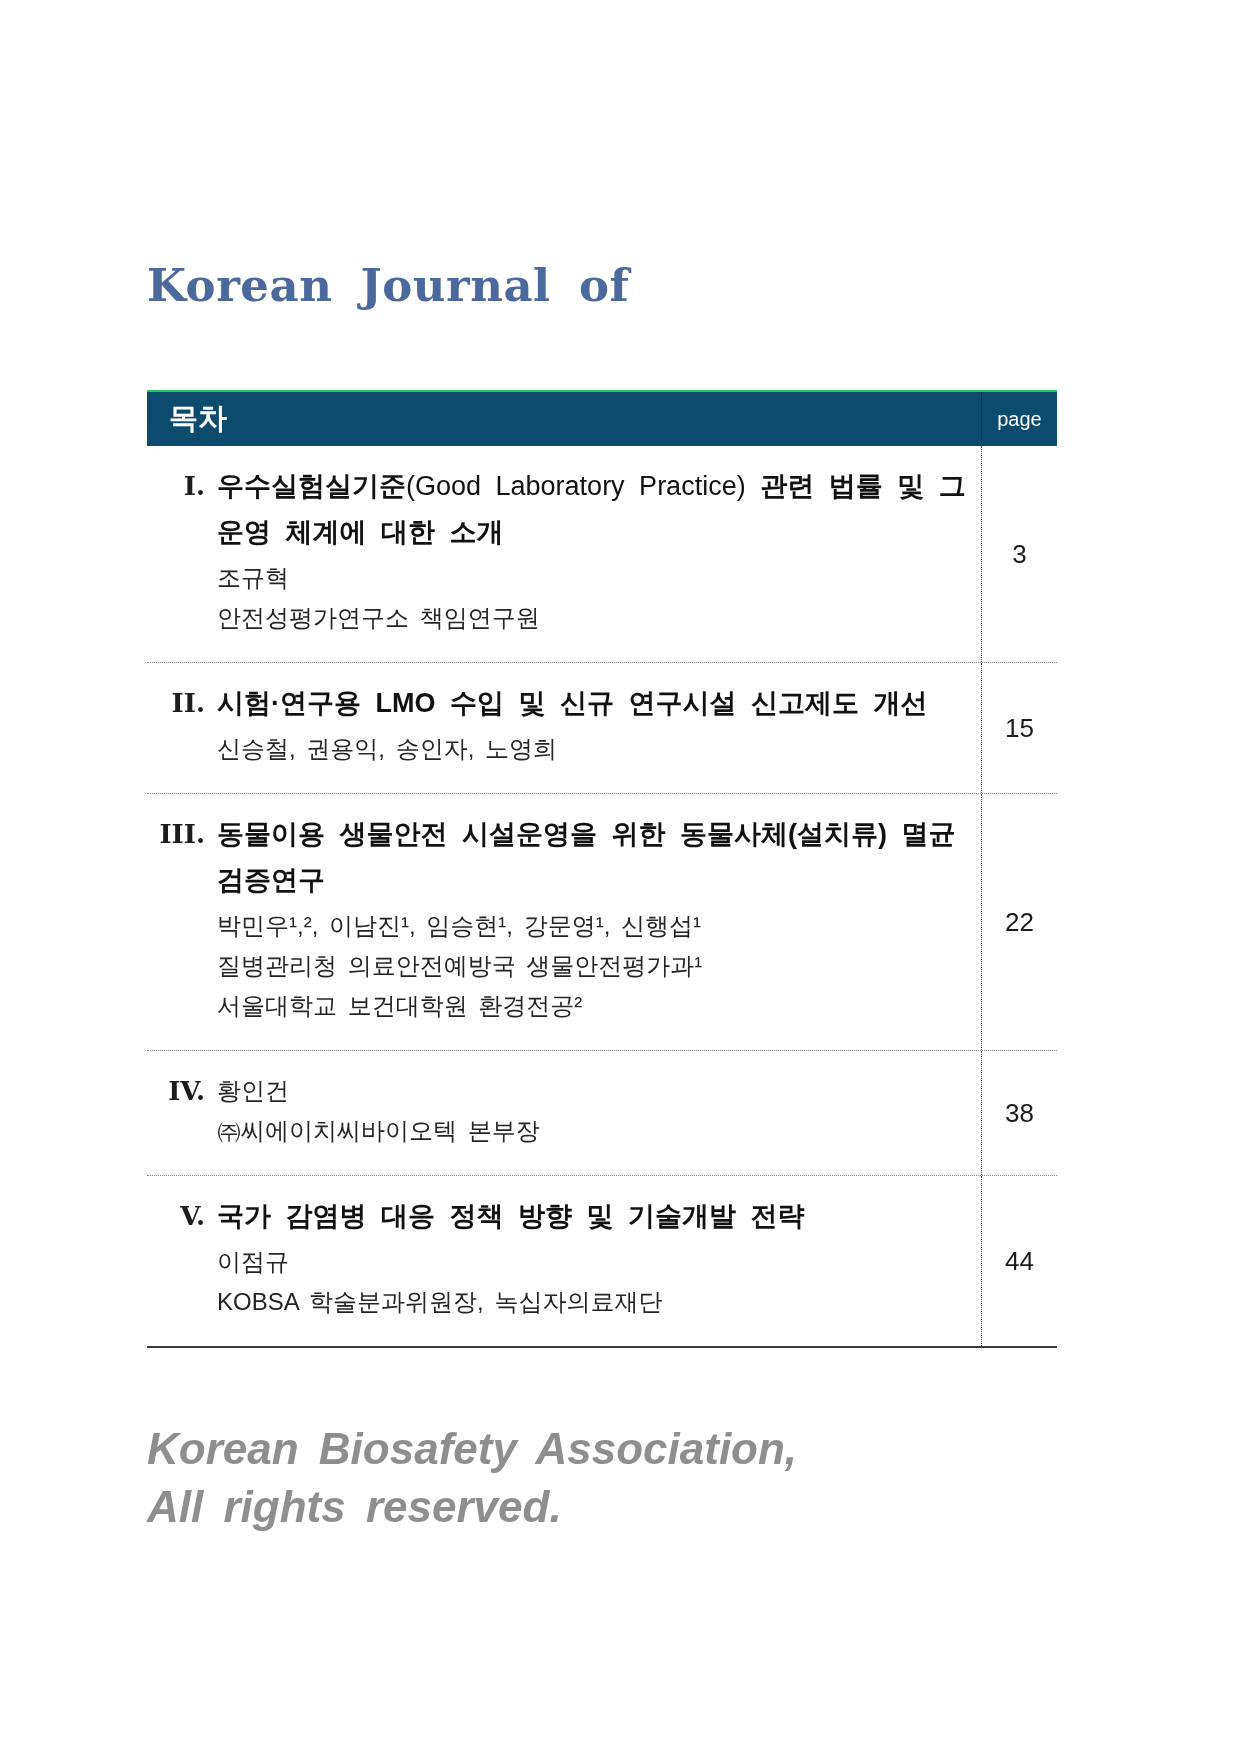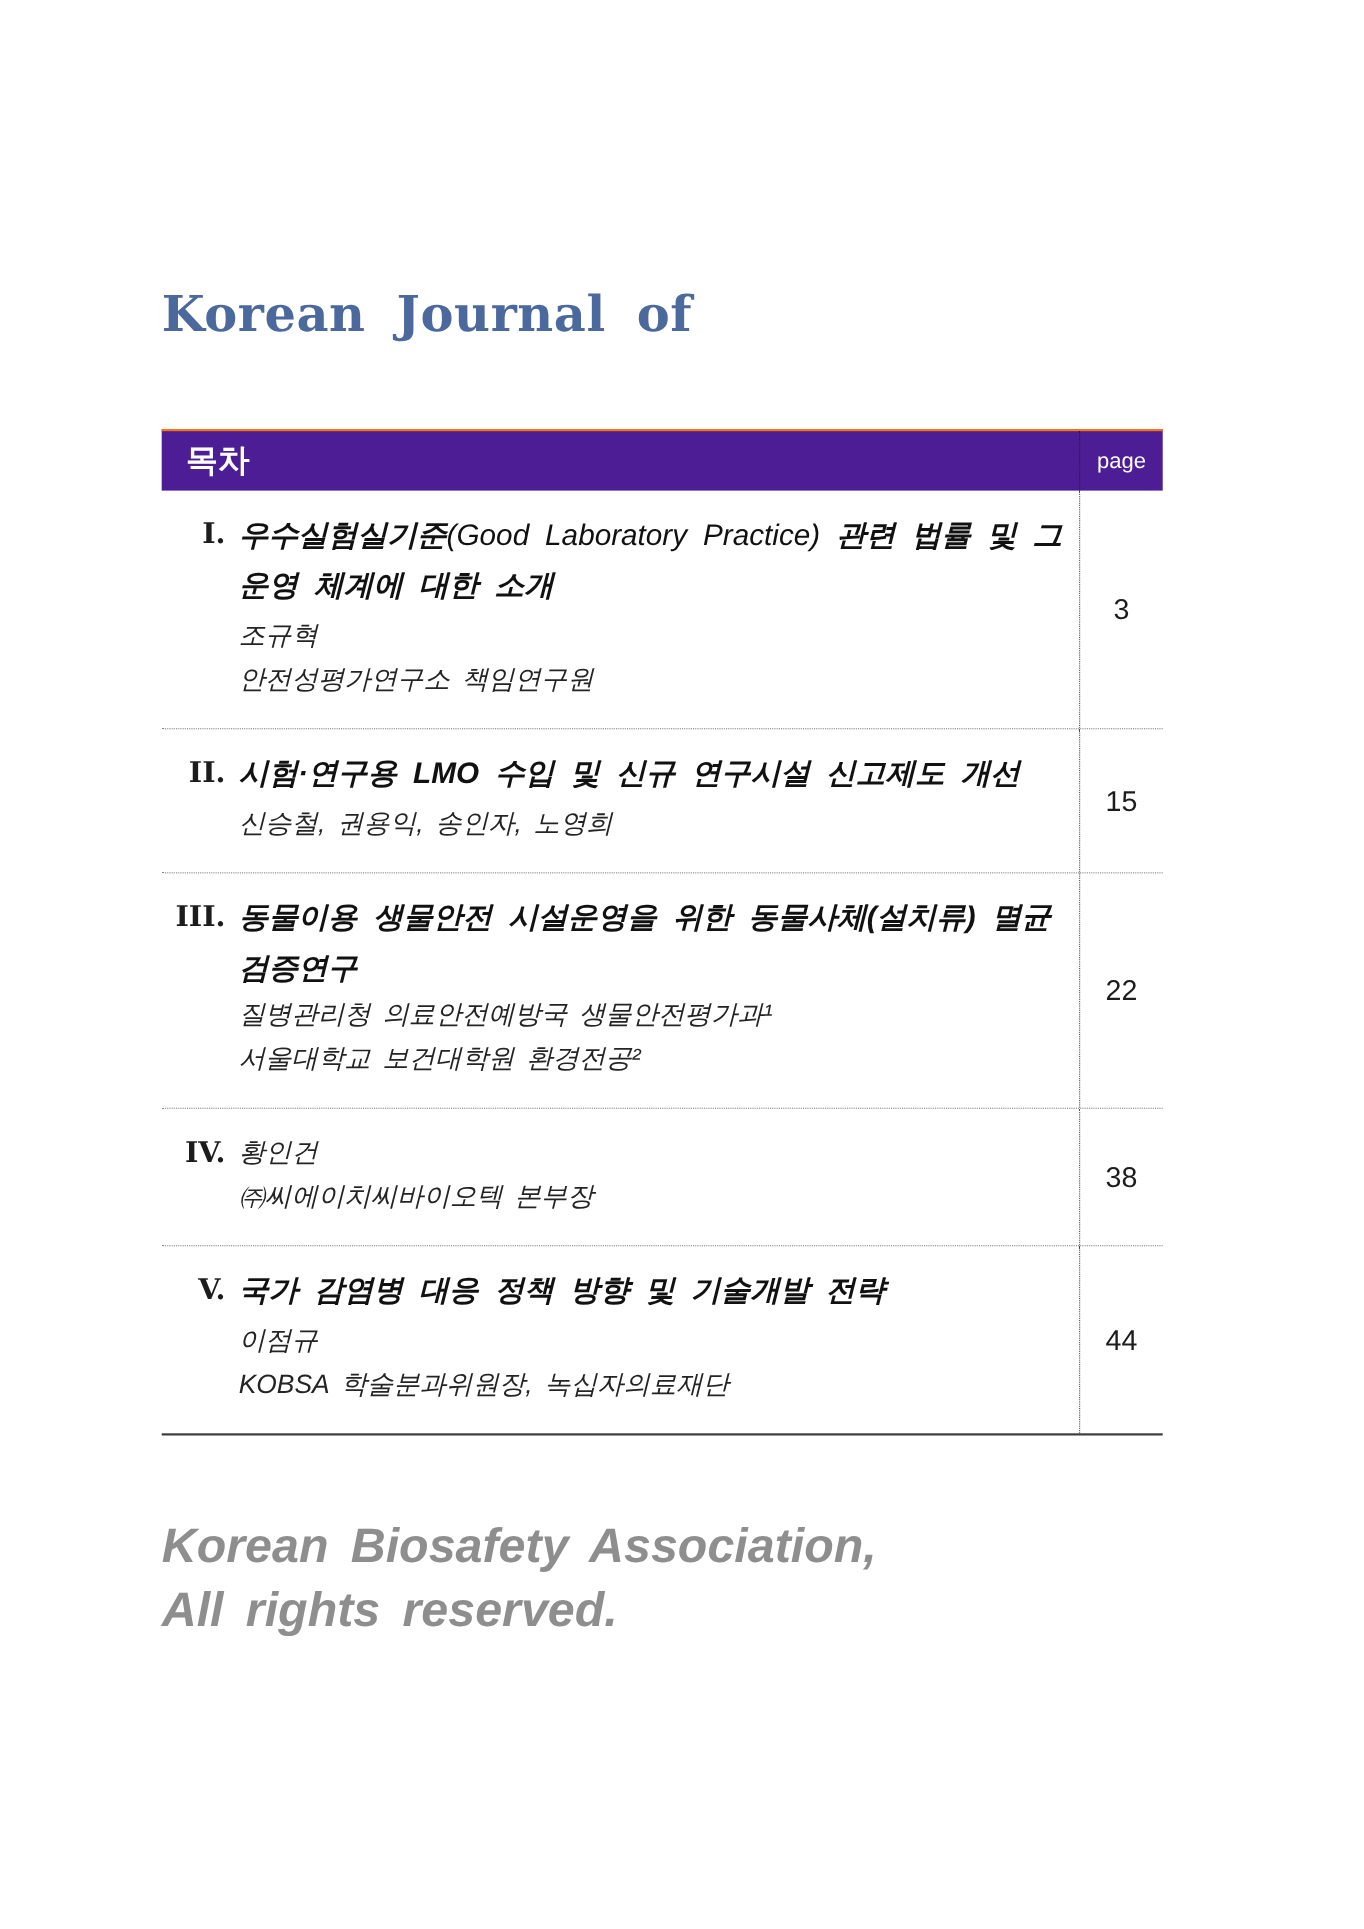--- a/index.html
+++ b/index.html
@@ -23,23 +23,23 @@
     color: #4b699c;
     font-size: 45px;
     line-height: 68px;
     word-spacing: 12px;
     letter-spacing: 0.5px;
   }
   
   .toc { margin-top: 70px; }
   .toc-header {
     display: flex;
-    background: #4c1d95;
+    background: #0c4a6e;
     color: #ffffff;
-    border-top: 2px solid #f97316;
+    border-top: 2px solid #22c55e;
     height: 56px;
   }
   .toc-header .toc-label {
     flex: 1;
     display: flex; align-items: center;
     padding-left: 22px;
     font-size: 29px;
     font-weight: bold;
   }
   .toc-header .page-label {
@@ -59,21 +59,21 @@
   }
   .num {
     width: 46px; min-width: 46px;
     text-align: right;
     margin-right: 12px;
     font-family: "DejaVu Serif", serif;
     font-weight: bold;
     font-size: 26px;
     line-height: 46px;
   }
-  .entry-body { flex: 1; font-style: italic; }
+  .entry-body { flex: 1; }
   .entry-title {
     font-size: 27px;
     font-weight: bold;
     line-height: 46px;
     word-spacing: 7px;
     color: #111111;
   }
   .entry-title .seg-regular { font-weight: normal; }
   .entry-meta {
     font-size: 24px;
@@ -140,20 +140,21 @@
           </div>
         </div>
         <div class="page-cell">15</div>
       </div>
 
       <div class="toc-row">
         <div class="entry">
           <div class="num">III.</div>
           <div class="entry-body">
             <div class="entry-title"><span class="seg-bold">동물이용 생물안전 시설운영을 위한 동물사체(설치류) 멸균 검증연구</span><span class="seg-regular"></span><span class="seg-bold"></span></div>
+            <div class="entry-meta first">박민우¹,², 이남진¹, 임승현¹, 강문영¹, 신행섭¹</div>
             <div class="entry-meta">질병관리청 의료안전예방국 생물안전평가과¹</div>
             <div class="entry-meta">서울대학교 보건대학원 환경전공²</div>
           </div>
         </div>
         <div class="page-cell">22</div>
       </div>
 
       <div class="toc-row">
         <div class="entry">
           <div class="num">IV.</div>

